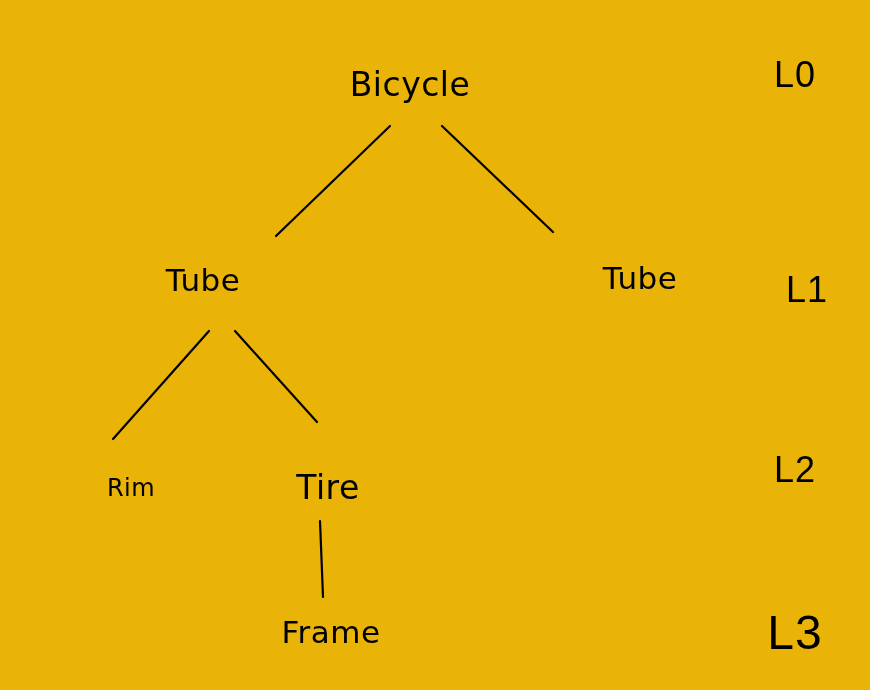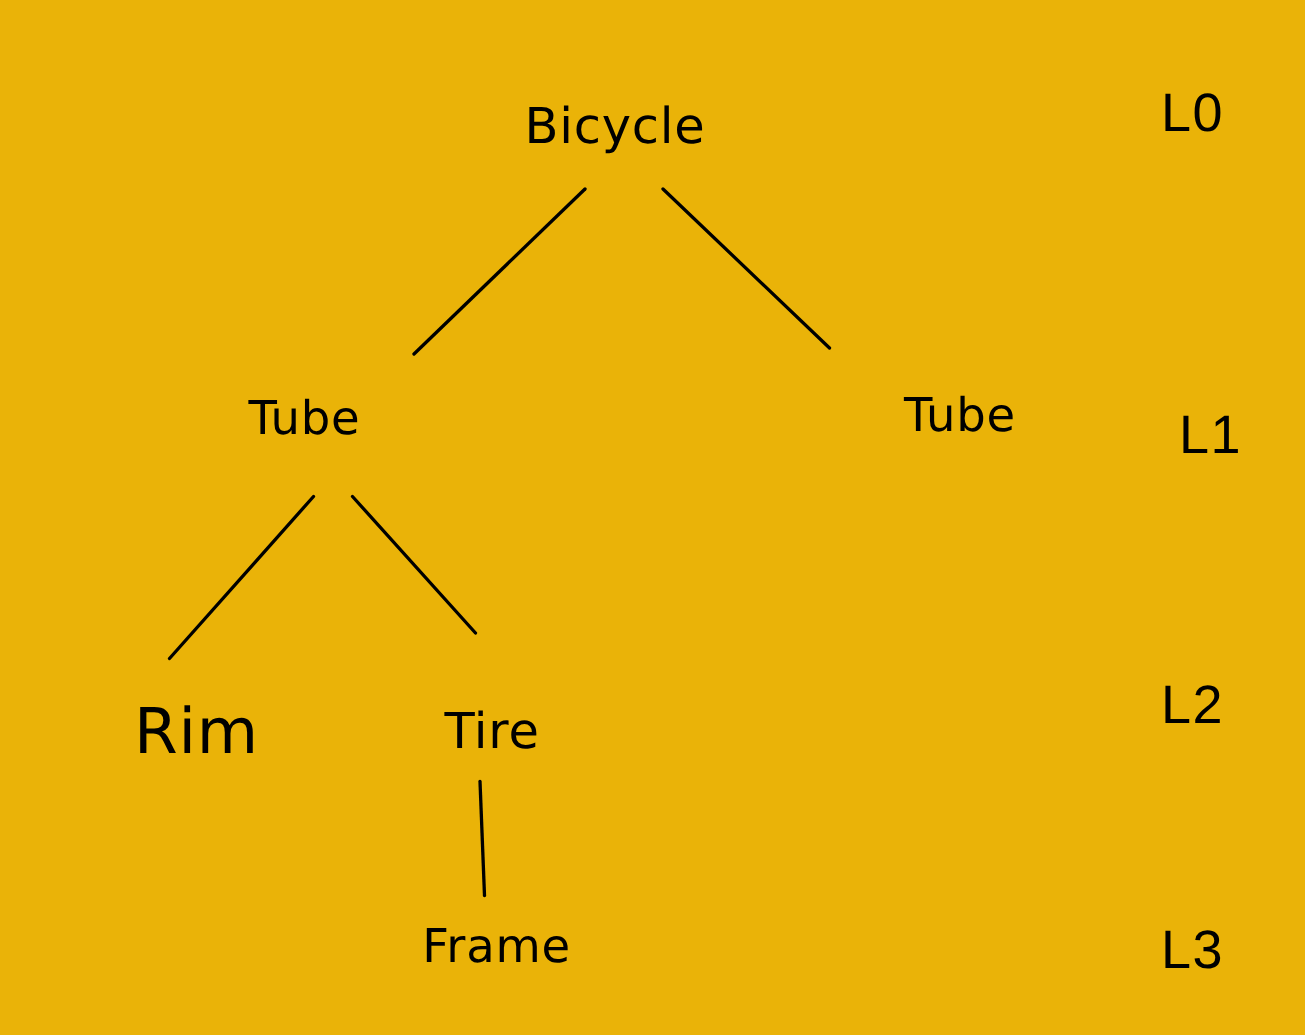--- a/index.html
+++ b/index.html
@@ -60,25 +60,25 @@
       <line x1="442" y1="126" x2="553" y2="232" stroke="#000000" stroke-width="2.2" stroke-linecap="round"></line>
       <line x1="209" y1="331" x2="113" y2="439" stroke="#000000" stroke-width="2.2" stroke-linecap="round"></line>
       <line x1="235" y1="331" x2="317" y2="422" stroke="#000000" stroke-width="2.2" stroke-linecap="round"></line>
       <line x1="320" y1="521" x2="323" y2="597" stroke="#000000" stroke-width="2.2" stroke-linecap="round"></line>
     </svg>
 
   <div id="node-layer">
       <div class="node-label" style="left: 410px; top: 84px; font-size: 33px;">Bicycle</div>
       <div class="node-label" style="left: 203px; top: 280px; font-size: 31px;">Tube</div>
       <div class="node-label" style="left: 640px; top: 278px; font-size: 31px;">Tube</div>
-      <div class="node-label" style="left: 131px; top: 488px; font-size: 42px;">Rim</div>
+      <div class="node-label" style="left: 131px; top: 488px; font-size: 24px;">Rim</div>
       <div class="node-label" style="left: 328px; top: 487px; font-size: 33px;">Tire</div>
       <div class="node-label" style="left: 331px; top: 632px; font-size: 31px;">Frame</div>
     </div>
 
   <div id="level-layer">
       <div class="level-label" style="left: 795px; top: 75px; font-size: 36px;">L0</div>
       <div class="level-label" style="left: 807px; top: 290px; font-size: 36px;">L1</div>
       <div class="level-label" style="left: 795px; top: 470px; font-size: 36px;">L2</div>
-      <div class="level-label" style="left: 795px; top: 633px; font-size: 36px;">L3</div>
+      <div class="level-label" style="left: 795px; top: 633px; font-size: 48px;">L3</div>
     </div>
 
 </div>
 
 </body></html>

